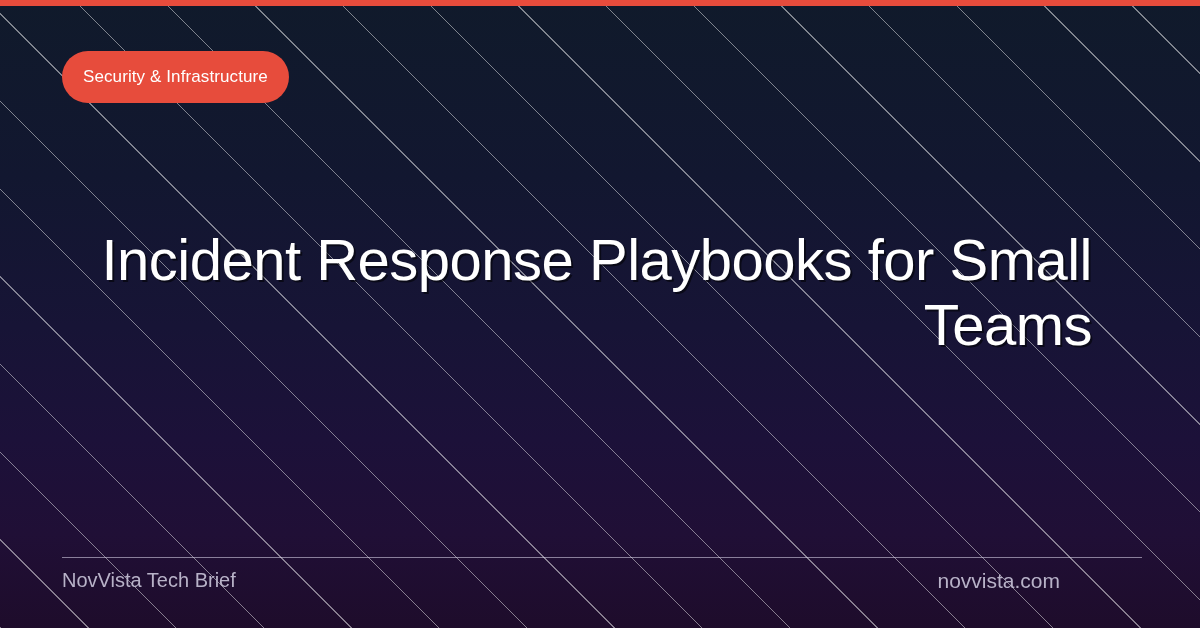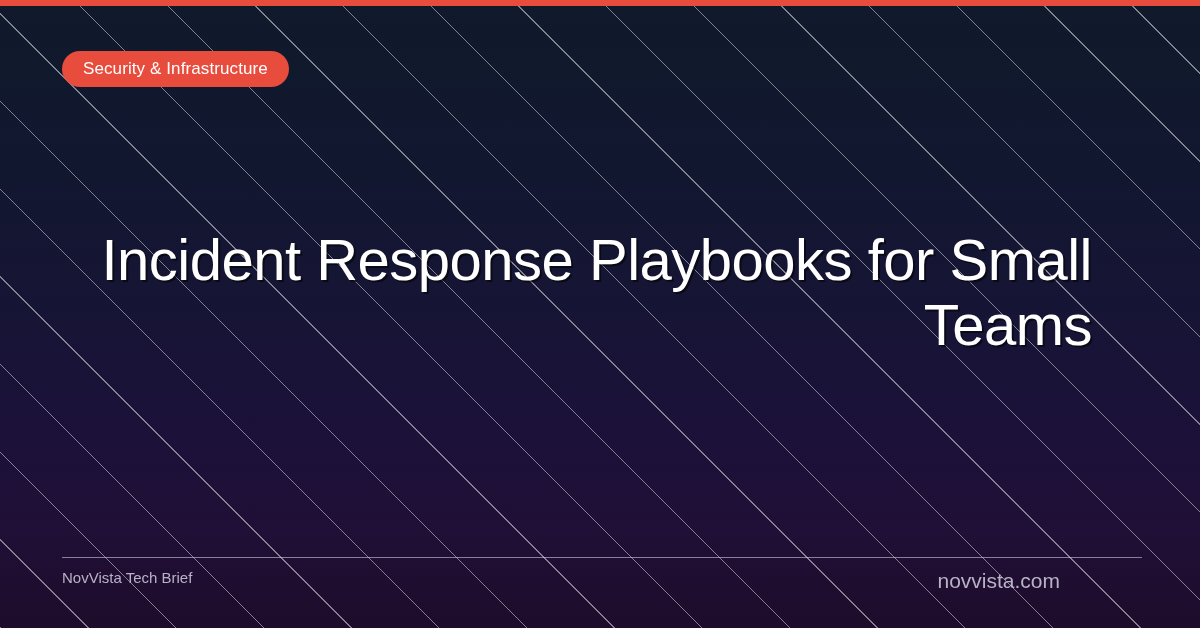--- a/index.html
+++ b/index.html
@@ -62,21 +62,21 @@
   }
 
   
   .badge {
     position: absolute;
     left: 62px;
     top: 51px;
     height: 36px;
     display: inline-flex;
     align-items: center;
-    padding: 0 21px;
+    padding: 8px 21px;
     border-radius: 999px;
     background: #e74c3c;
     color: #ffffff;
     font-size: 17px;
     font-weight: 400;
     letter-spacing: 0.1px;
     white-space: nowrap;
   }
 
   
@@ -102,21 +102,21 @@
     top: 557px;
     width: 1080px;
     height: 1px;
     background: rgba(225,220,240,0.55);
   }
   .footer-left {
     position: absolute;
     left: 62px;
     top: 569px;
     color: #b8b2c8;
-    font-size: 15px;
+    font-size: 20px;
     font-weight: 400;
   }
   .footer-right {
     position: absolute;
     right: 140px;
     top: 569px;
     color: #b8b2c8;
     font-size: 21px;
     font-weight: 400;
     text-align: right;

